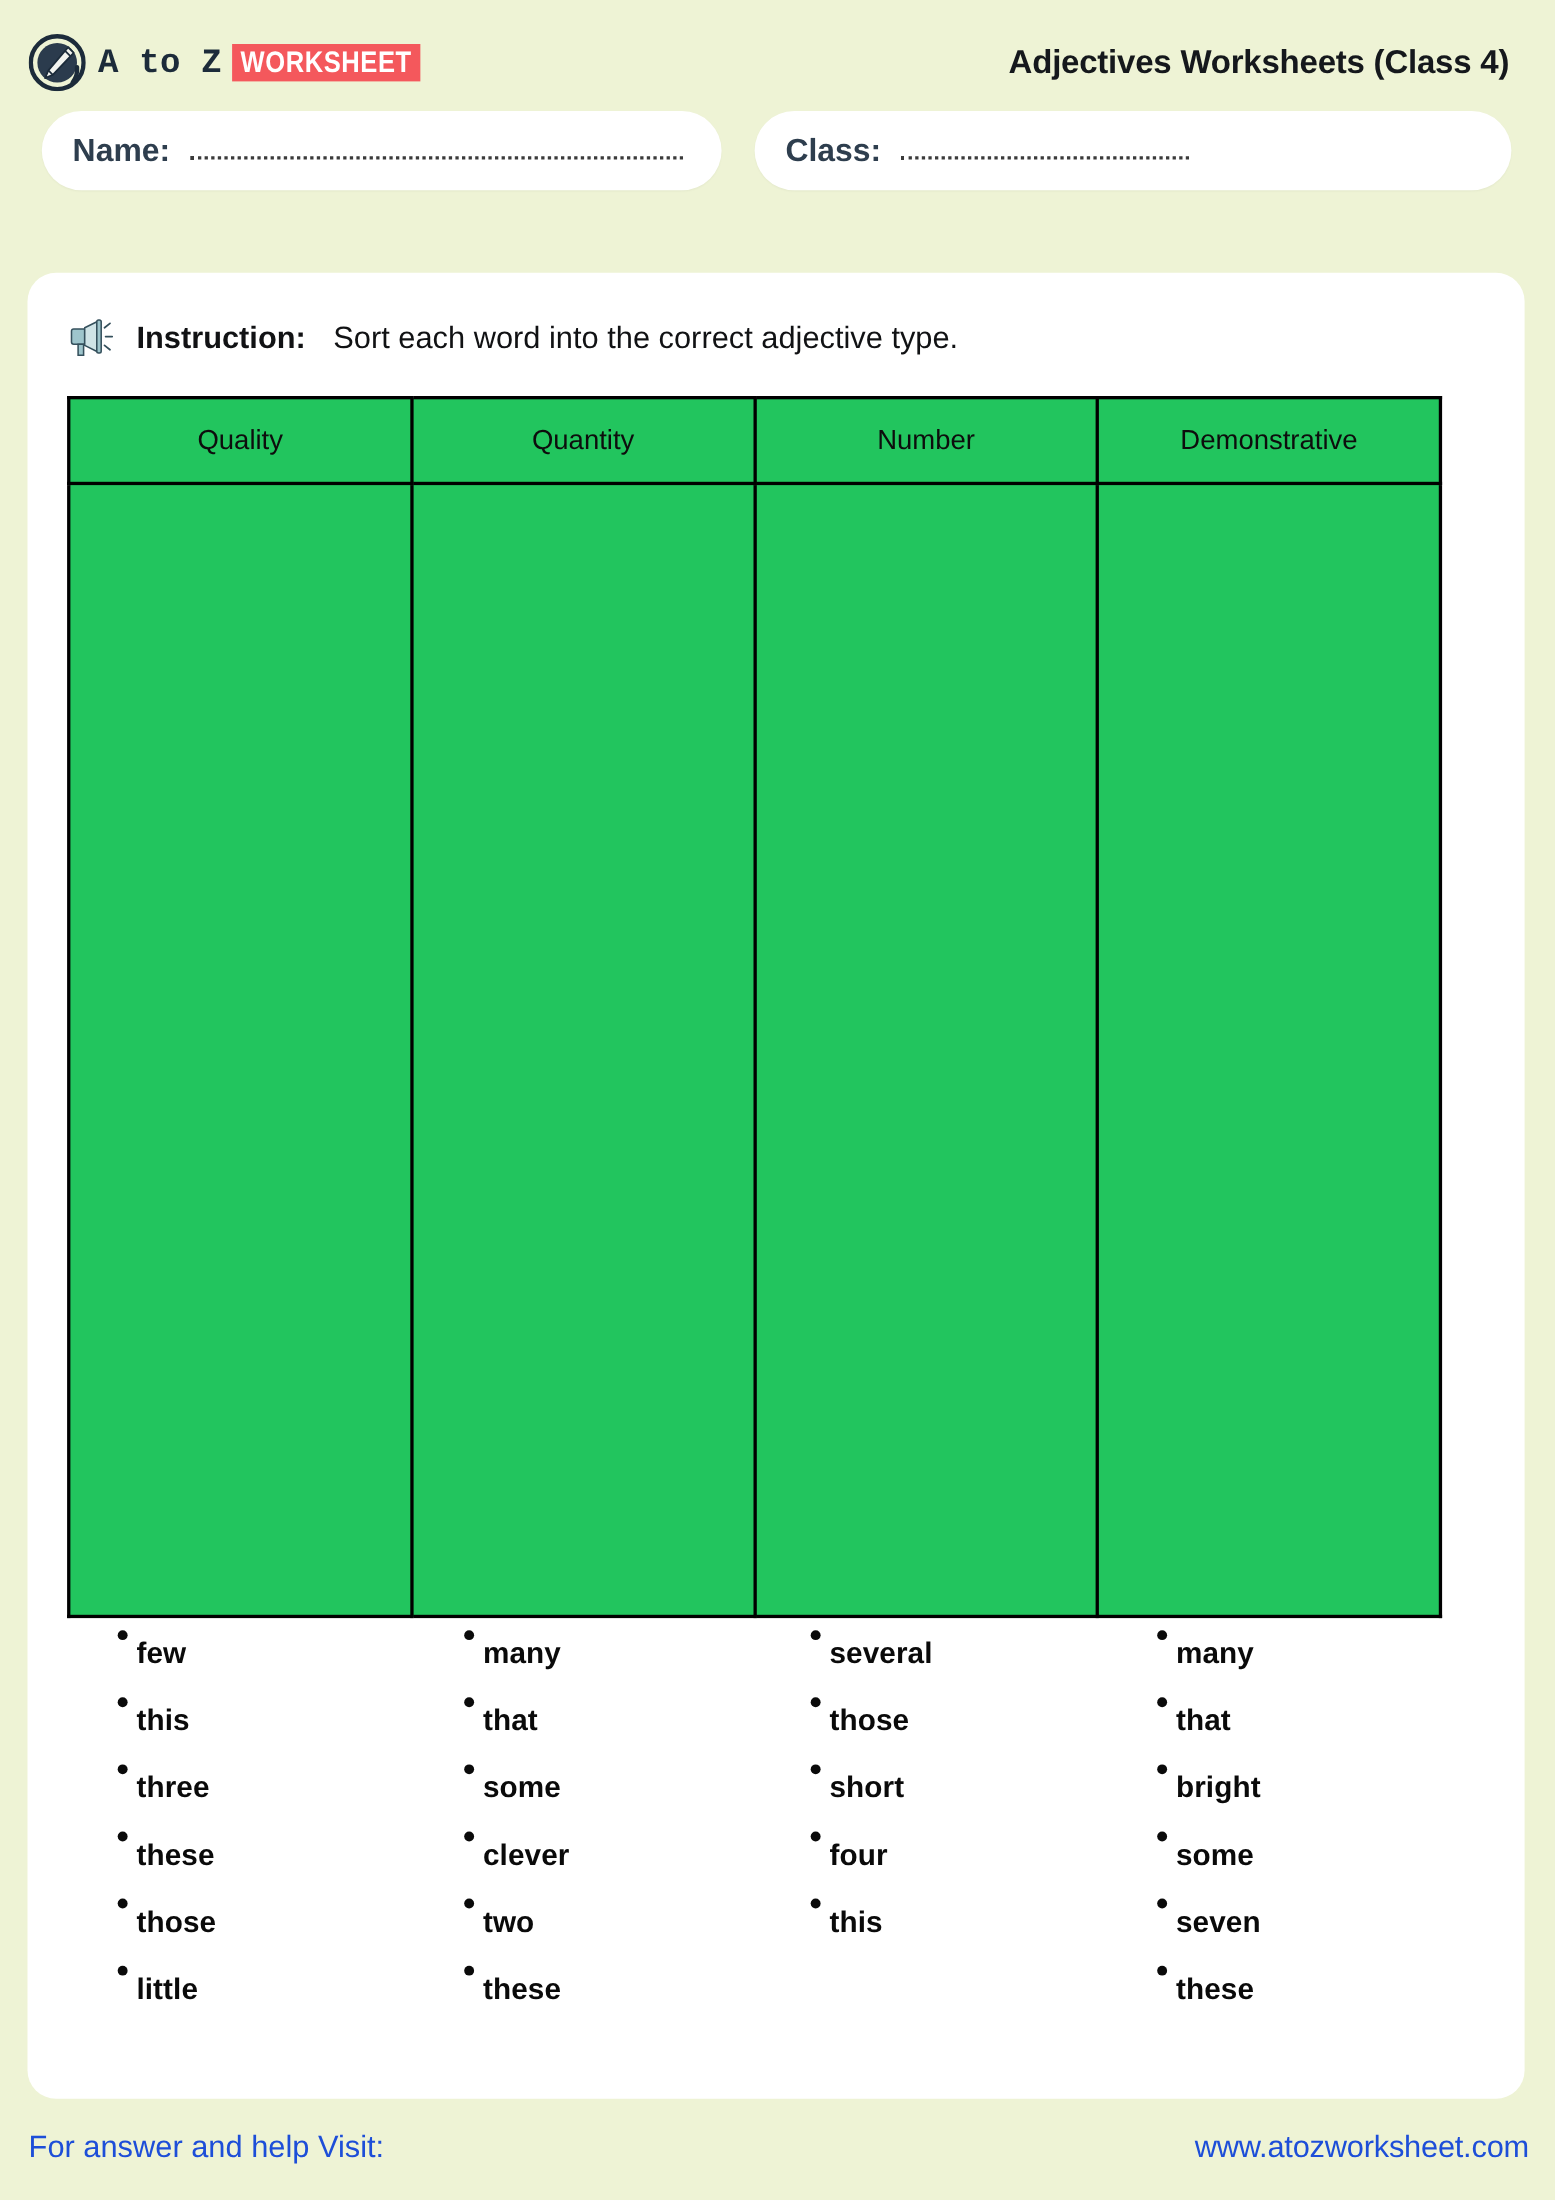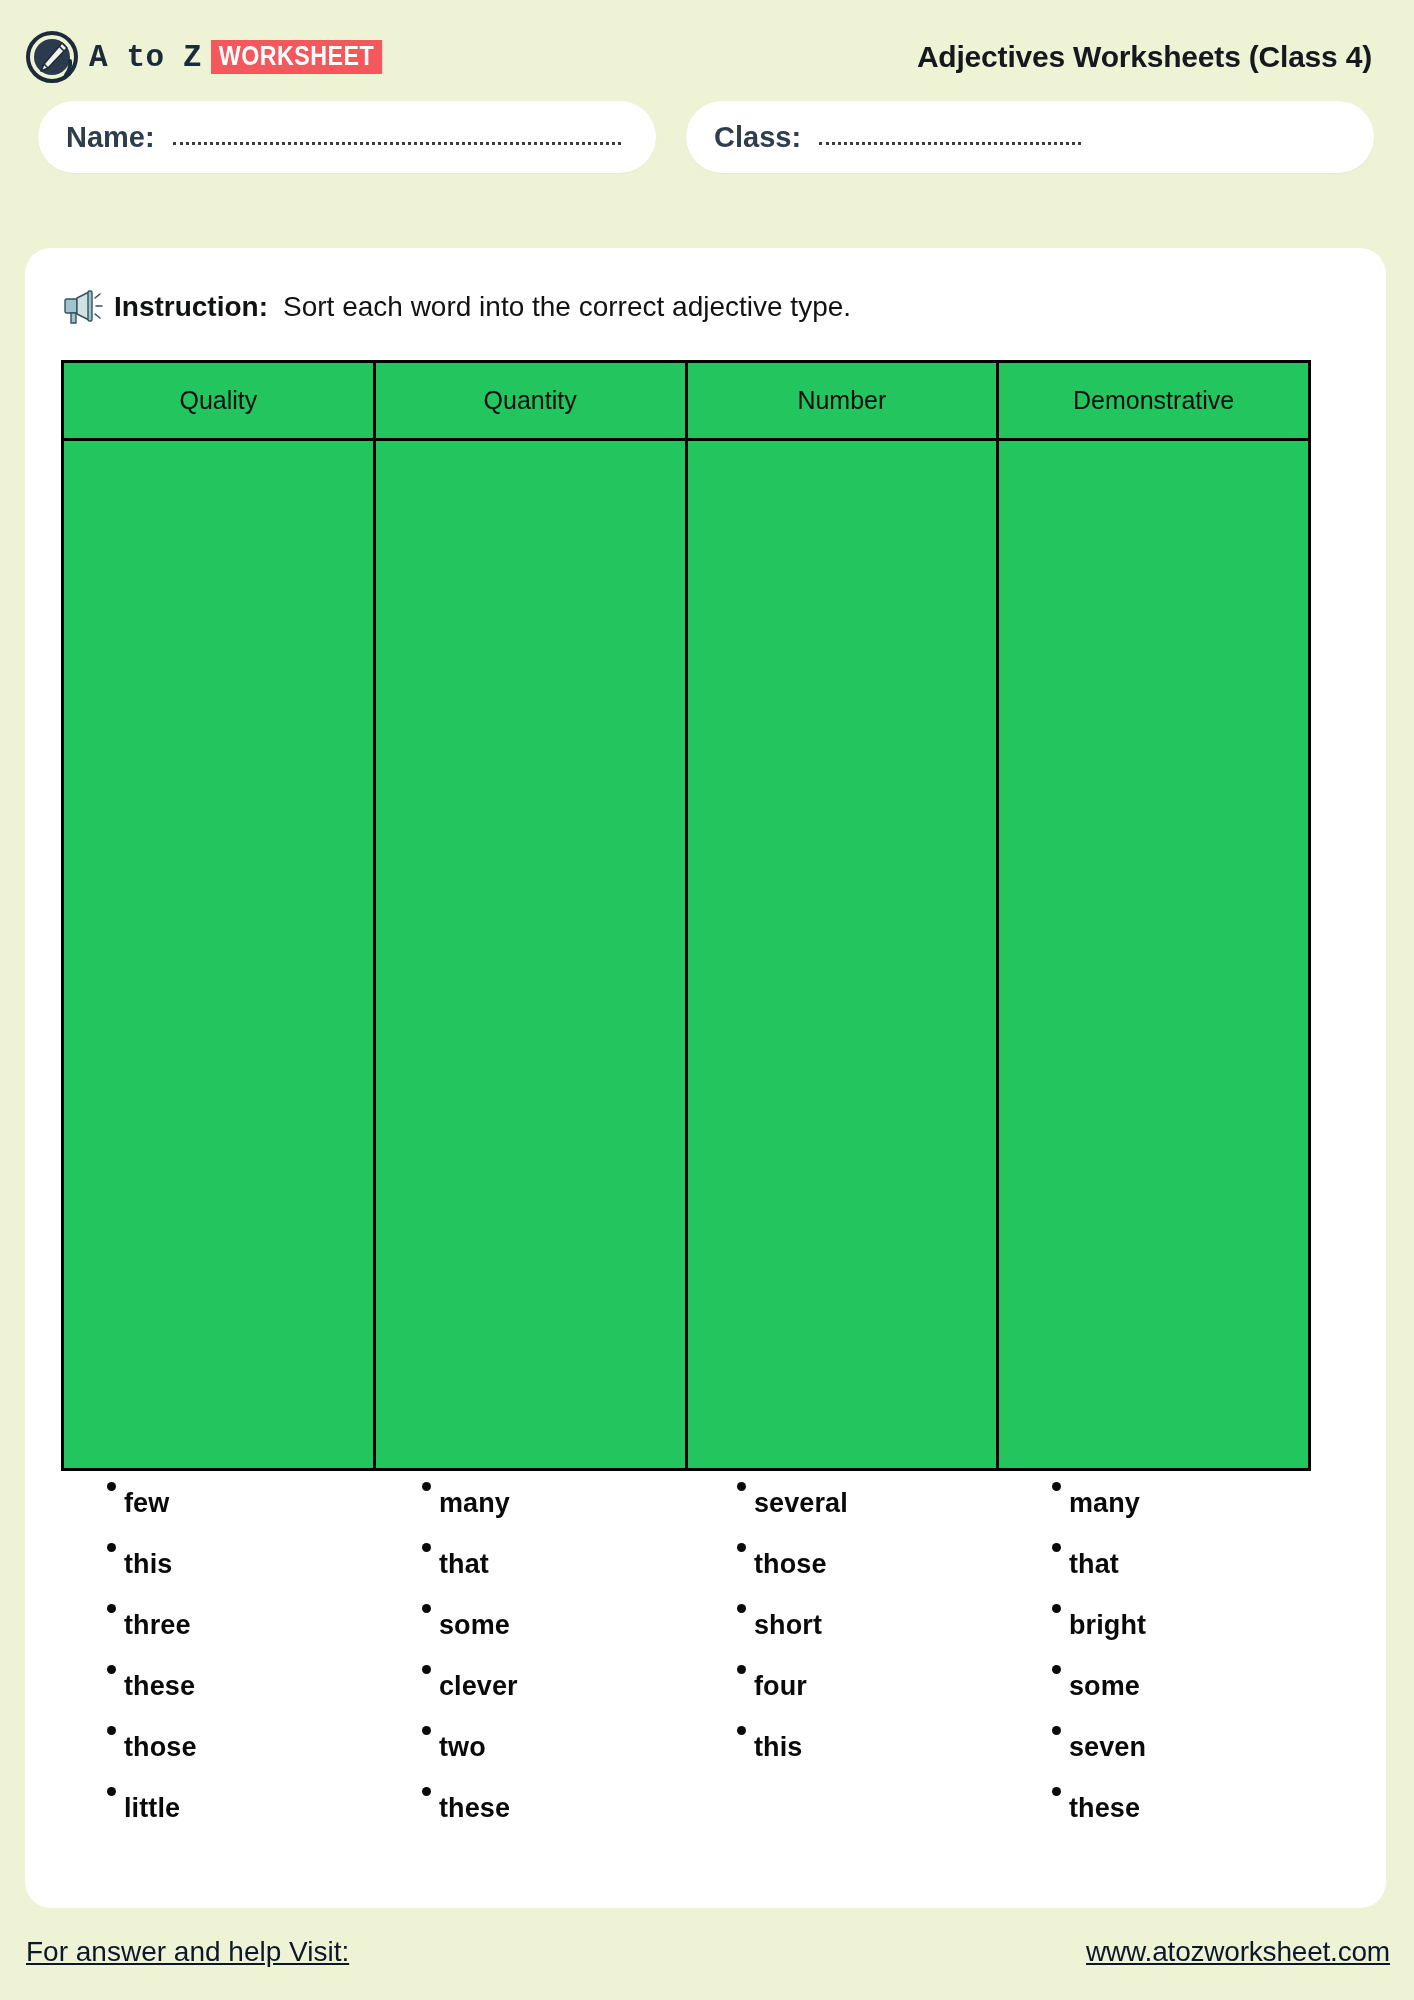--- a/index.html
+++ b/index.html
@@ -128,21 +128,21 @@
     background: #ffffff;
     border-radius: 26px;
   }
 
   
   .instruction {
     position: absolute;
     top: 40px; left: 38px; right: 30px;
     display: flex;
     align-items: center;
-    gap: 11px;
+    gap: 21px;
   }
 
   .megaphone-icon {
     width: 40px; height: 38px;
     flex: 0 0 40px;
     display: block;
   }
 
   .instruction-label {
     font-size: 28px;
@@ -222,23 +222,22 @@
     left: 26px; right: 24px;
     top: 1928px;
     height: 48px;
     display: flex;
     align-items: center;
     justify-content: space-between;
   }
   .footer-left,
   .footer-right {
     font-size: 28px;
-    color: #0f172a;
+    color: #1d4ed8;
     white-space: nowrap;
-    text-decoration: underline;
   }
   .footer-right { letter-spacing: -.2px; }
 </style>
 </head>
 <body>
 
 <div class="page">
 
   <div class="header">
     <div class="brand">

